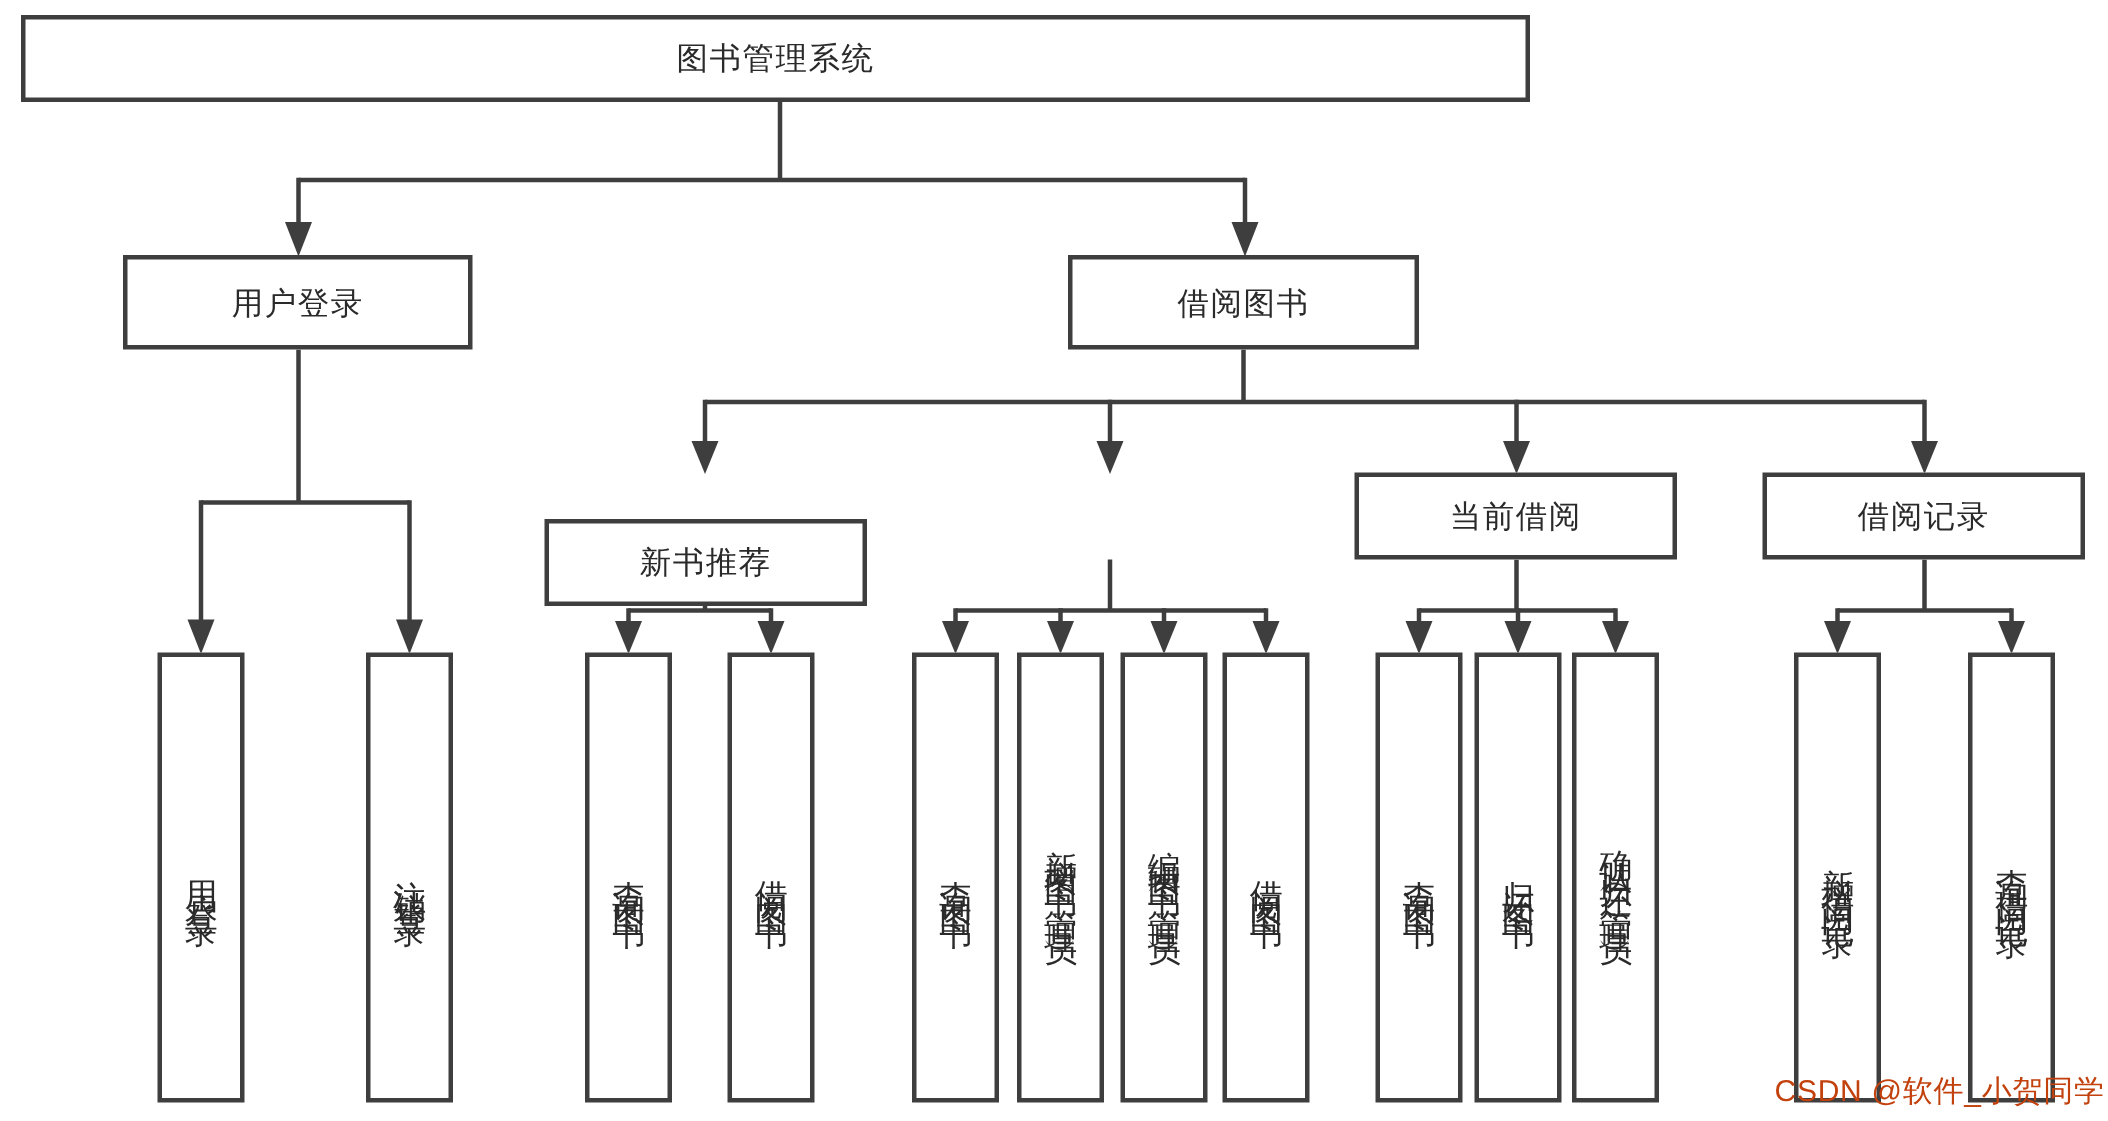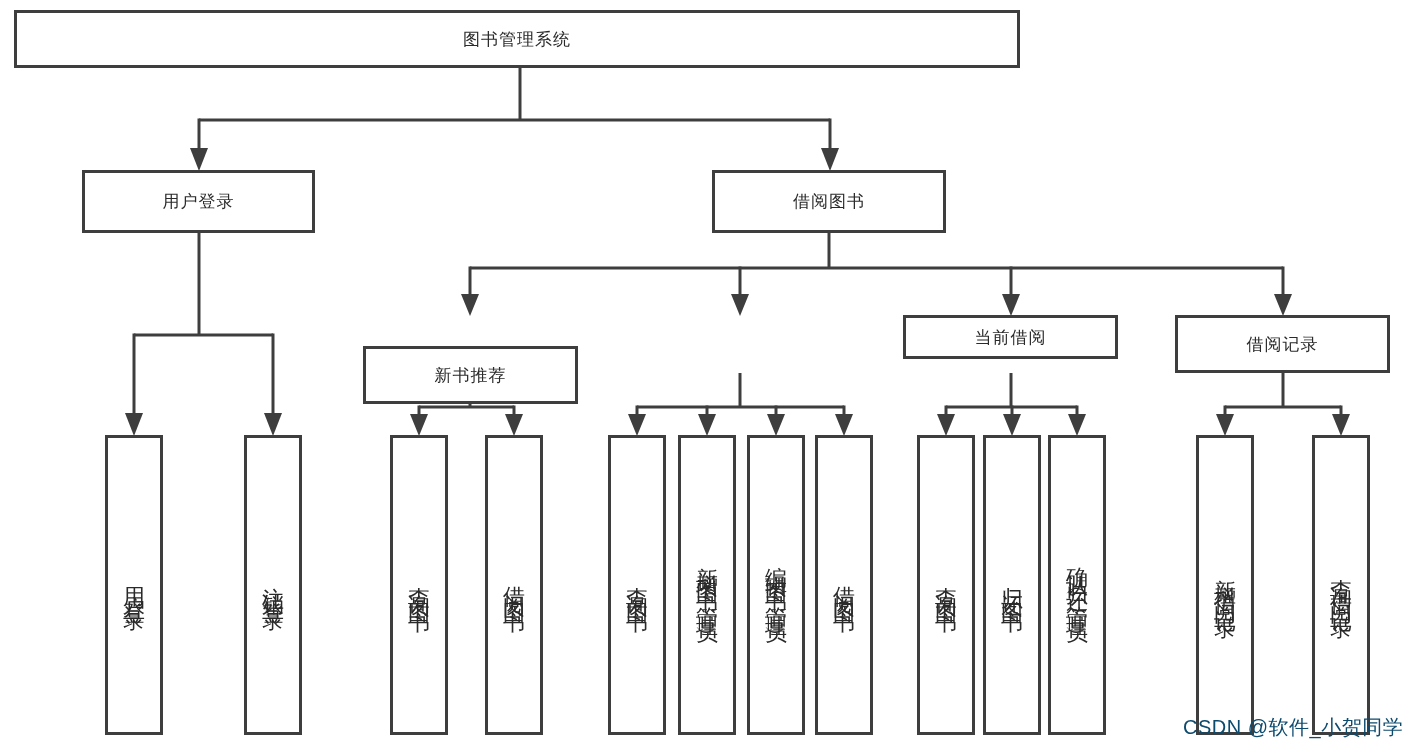--- a/index.html
+++ b/index.html
@@ -15,34 +15,34 @@
     position:absolute;
     box-sizing:border-box;
     background:#ffffff;
     border:3px solid #3e3e3e;
     display:flex;
     align-items:center;
     justify-content:center;
     color:#2a2a2a;
     z-index:2;
   }
-  .h-node{font-size:17px;letter-spacing:1px;text-align:center;}
+  .h-node{font-size:21px;letter-spacing:1px;text-align:center;}
   .v-node{
     writing-mode:vertical-rl;
     text-orientation:mixed;
     font-size:22px;
     letter-spacing:8px;
     line-height:1.1;
     text-align:center;
   }
   .watermark{
     position:absolute;
     z-index:6;
     font-size:20px;
-    color:#0c4a6e;
+    color:#c2410c;
     white-space:nowrap;
     letter-spacing:0.5px;
   }
 </style>
 </head>
 <body>
 
 <div id="canvas">
 
   <svg id="connectors" width="1405" height="747" viewBox="0 0 1405 747">
@@ -113,21 +113,21 @@
       <polygon points="1332,414 1350,414 1341,436"></polygon>
     </g>
   </svg>
 
   <div class="node h-node" style="left:14px;top:10px;width:1006px;height:58px;">图书管理系统</div>
 
   <div class="node h-node" style="left:82px;top:170px;width:233px;height:63px;">用户登录</div>
   <div class="node h-node" style="left:712px;top:170px;width:234px;height:63px;">借阅图书</div>
 
   <div class="node h-node" style="left:363px;top:315px;width:215px;height:58px;margin-top:31px;">新书推荐</div>
-  <div class="node h-node" style="left:903px;top:315px;width:215px;height:44px;">当前借阅</div>
+  <div class="node h-node" style="left:903px;top:315px;width:215px;height:58px;">当前借阅</div>
   <div class="node h-node" style="left:1175px;top:315px;width:215px;height:58px;">借阅记录</div>
 
   <div class="node v-node" style="left:105px;top:435px;width:58px;height:300px;">用户登录</div>
   <div class="node v-node" style="left:244px;top:435px;width:58px;height:300px;">注销登录</div>
 
   <div class="node v-node" style="left:390px;top:435px;width:58px;height:300px;">查询图书</div>
   <div class="node v-node" style="left:485px;top:435px;width:58px;height:300px;">借阅图书</div>
 
   <div class="node v-node" style="left:608px;top:435px;width:58px;height:300px;">查询图书</div>
   <div class="node v-node" style="left:678px;top:435px;width:58px;height:300px;">新增图书（管理员）</div>

